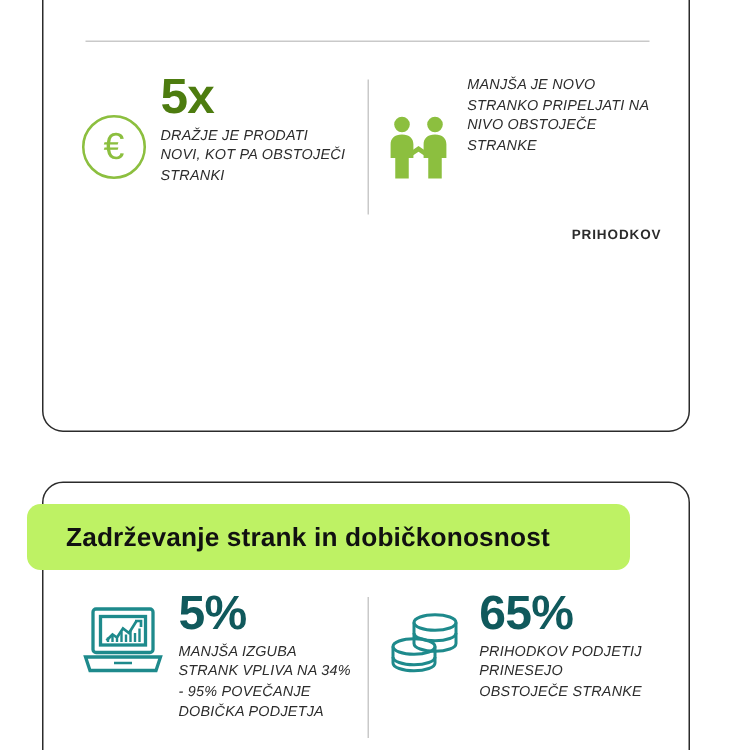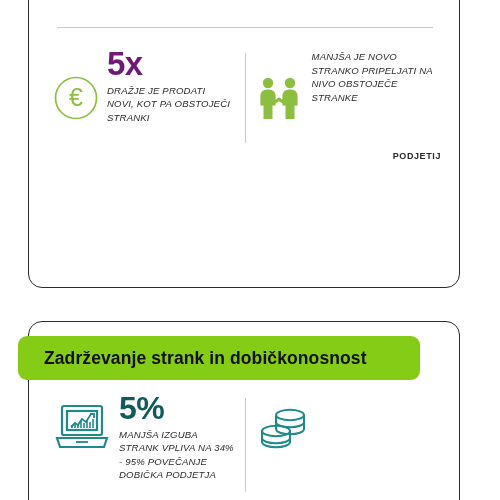--- a/index.html
+++ b/index.html
@@ -88,21 +88,21 @@
     margin-top: 28px;
     margin-right: 8px;
   }
   #stats-bottom .stat-icon { margin-top: 10px; }
   .stat-body { flex: 1 1 auto; }
   .big-num {
     font-size: 33px;
     font-weight: bold;
     line-height: 1.02;
     letter-spacing: -.5px;
-    color: #701a75;
+    color: #4d7c0f;
   }
   .teal .big-num { color: #10595c; font-size: 32px; }
   .stat-text {
     font-size: 9.6px;
     line-height: 1.42;
     color: #2c2c2c;
     letter-spacing: .15px;
     margin-top: 3px;
     font-style: italic;
   }
@@ -116,21 +116,21 @@
     letter-spacing: .6px;
   }
 
   
   #banner {
     position: absolute;
     left: 18px;
     top: 336px;
     width: 402px;
     height: 44px;
-    background: #84cc16;
+    background: #bef264;
     border-radius: 9px;
     display: flex;
     align-items: center;
     padding-left: 26px;
     box-sizing: border-box;
   }
   #banner .banner-text {
     font-size: 17.5px;
     font-weight: bold;
     color: #111111;
@@ -187,21 +187,21 @@
           </g>
         </svg>
       </div>
       <div class="stat-body">
         <div class="stat-text">MANJŠA JE NOVO STRANKO PRIPELJATI NA NIVO OBSTOJEČE STRANKE</div>
       </div>
     </div>
 
   </div>
 
-  <div class="source">PODJETIJ</div>
+  <div class="source">PRIHODKOV</div>
 
 </div>
 
 <div class="card" id="card-bottom">
 
   <div class="stats-row" id="stats-bottom">
 
     <div class="stat teal">
       <div class="stat-icon">
         <svg width="58" height="50" viewBox="0 0 58 50">
@@ -232,20 +232,24 @@
           <g fill="none" stroke="#1e8a8c" stroke-width="2">
             <ellipse cx="34" cy="13" rx="14" ry="5.2"></ellipse>
             <path d="M20 13v14c0 2.9 6.3 5.2 14 5.2s14-2.3 14-5.2V13"></path>
             <path d="M20 20c0 2.9 6.3 5.2 14 5.2s14-2.3 14-5.2"></path>
             <ellipse cx="20" cy="29" rx="14" ry="5.2"></ellipse>
             <path d="M6 29v11c0 2.9 6.3 5.2 14 5.2s14-2.3 14-5.2V29"></path>
             <path d="M6 36c0 2.9 6.3 5.2 14 5.2s14-2.3 14-5.2"></path>
           </g>
         </svg>
       </div>
+      <div class="stat-body">
+        <div class="big-num">65%</div>
+        <div class="stat-text">PRIHODKOV PODJETIJ PRINESEJO OBSTOJEČE STRANKE</div>
+      </div>
     </div>
 
   </div>
 
 </div>
 
 <div id="banner">
   <span class="banner-text">Zadrževanje strank in dobičkonosnost</span>
 </div>
 

